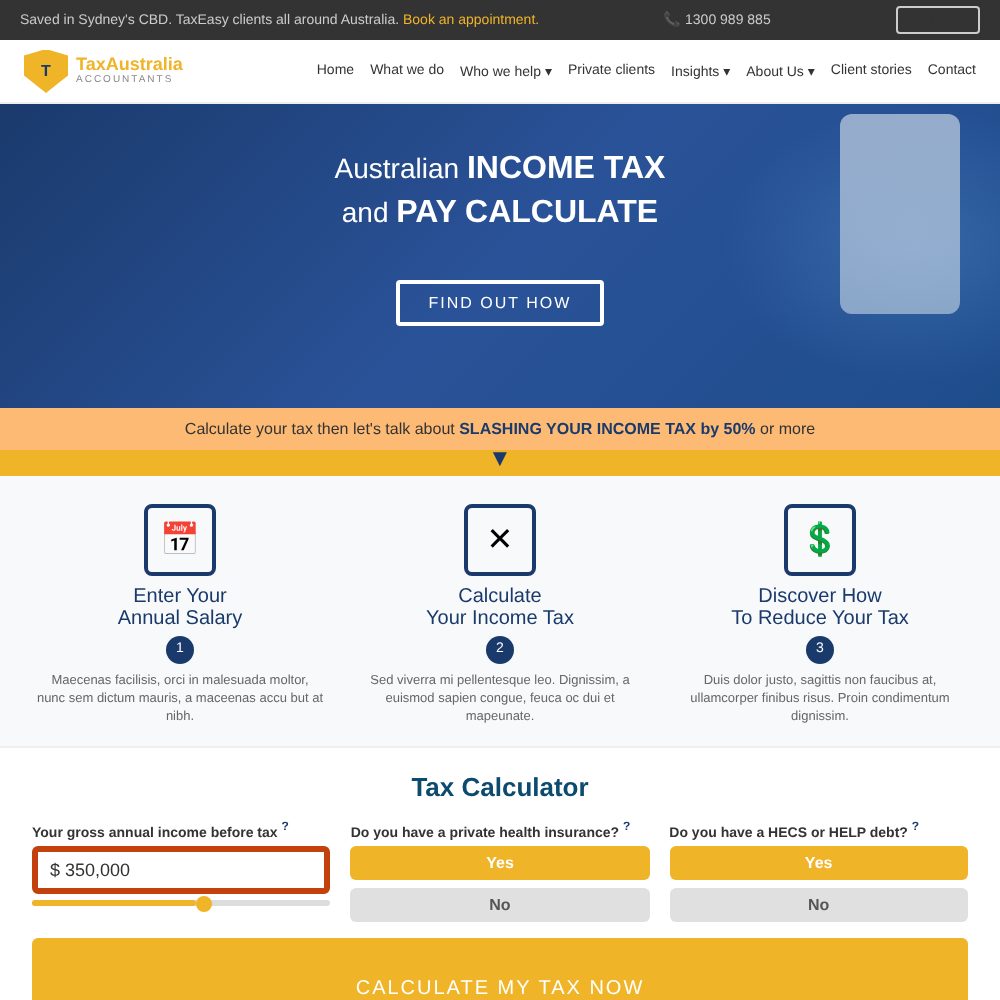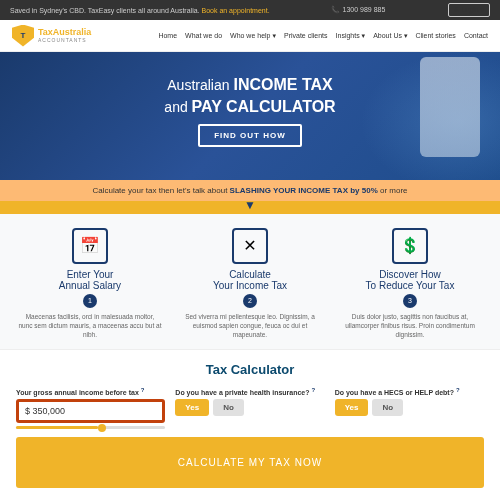--- a/index.html
+++ b/index.html
@@ -40,37 +40,38 @@
     .nav-links { display: flex; gap: 8px; }
     .nav-links span { font-size: 7px; color: #333; cursor: pointer; }
     .nav-login { font-size: 7px; color: #333; border: 1px solid #ccc; padding: 2px 5px; border-radius: 2px; cursor: pointer; }
 
     
     .hero {
       background: linear-gradient(135deg, #1a3a6c 0%, #2a5298 50%, #1e4d8c 100%);
       color: #fff;
       padding: 22px 20px 18px 20px;
       position: relative;
-      height: 128px;
+      height: 152px;
       overflow: hidden;
     }
     .hero-text { position: relative; z-index: 2; text-align: center; }
     .hero h1 { font-size: 14px; font-weight: normal; line-height: 1.4; margin-bottom: 5px; }
     .hero h1 strong { font-size: 16px; font-weight: 900; }
     .hero p { font-size: 7.5px; color: #cde; margin-bottom: 10px; }
     .hero-btn {
       display: inline-block;
       border: 2px solid #fff;
       color: #fff;
       padding: 5px 14px;
       font-size: 8px;
-      font-weight: bold;
+      font-weight: normal;
       letter-spacing: 1px;
       cursor: pointer;
       border-radius: 2px;
+      margin-top: 16px;
     }
     .phone-mockup {
       position: absolute; right: 20px; top: 5px;
       width: 60px; height: 100px;
       background: linear-gradient(180deg, #e0e8f0 0%, #c8d8e8 100%);
       border-radius: 6px;
       opacity: 0.6;
     }
     .hand-bg {
       position: absolute; right: 0; top: 0; width: 140px; height: 140px;
@@ -141,21 +142,21 @@
       border-radius: 3px;
       padding: 4px 6px;
       font-size: 9px;
       width: 100%;
       color: #333;
       background: #fff;
     }
     .slider-track { height: 3px; background: #ddd; border-radius: 2px; margin-top: 3px; position: relative; }
     .slider-fill { height: 100%; background: #f0b429; border-radius: 2px; width: 55%; }
     .slider-thumb { width: 8px; height: 8px; background: #f0b429; border-radius: 50%; position: absolute; top: -2.5px; left: 55%; }
-    .yn-group { display: flex; gap: 4px; margin-top: 2px; }
+    .yn-group { display: flex; gap: 4px; margin-top: 2px; flex-direction: column; }
     .yn-btn {
       padding: 4px 10px;
       font-size: 8px;
       font-weight: bold;
       cursor: pointer;
       border-radius: 3px;
       border: none;
     }
     .yn-yes { background: #f0b429; color: #fff; }
     .yn-no { background: #e0e0e0; color: #555; }
@@ -211,21 +212,21 @@
     <span>Contact</span>
   </div>
 </div>
 
 <div class="hero">
   <div class="hand-bg"></div>
   <div class="phone-mockup"></div>
   <div class="hero-text">
     <h1>
       <span>Australian</span> <strong>INCOME TAX</strong><br>
-      <span>and</span> <strong>PAY CALCULATOR</strong>
+      <span>and</span> <strong>PAY CALCULATE</strong>
     </h1>
     <div class="hero-btn">FIND OUT HOW</div>
   </div>
 </div>
 
 <div class="yellow-banner">
   <span>Calculate your tax then let's talk about</span>
   <strong>SLASHING YOUR INCOME TAX by 50%</strong>
   <span>or more</span>
 </div>

